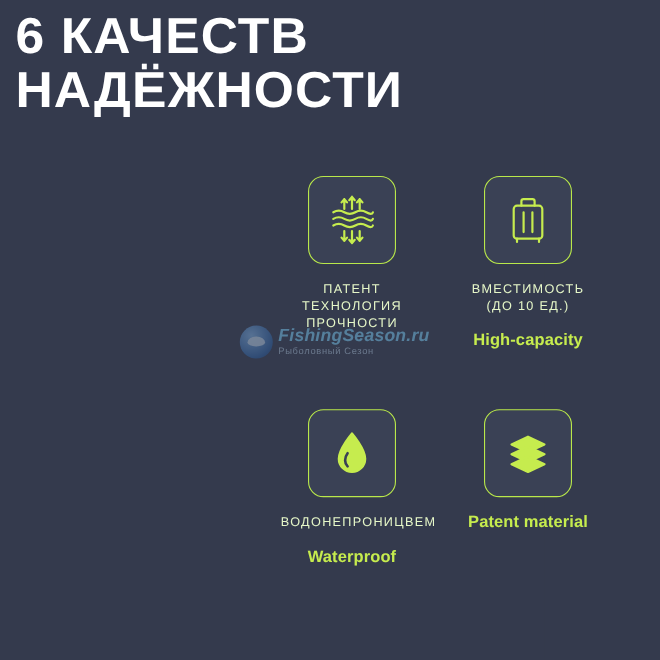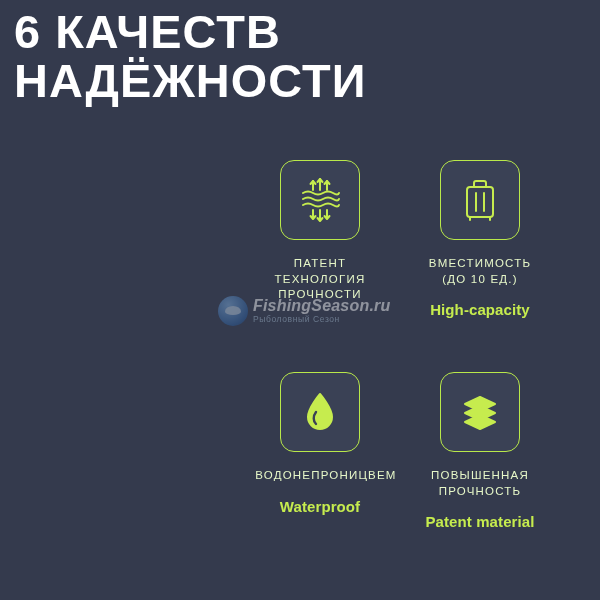--- a/index.html
+++ b/index.html
@@ -124,21 +124,21 @@
     border-radius: 50% 50% 50% 50% / 60% 60% 40% 40%;
     background: #cfe4f7;
     opacity: 0.85;
   }
   .wm-text {
     display: flex;
     flex-direction: column;
     line-height: 1.05;
   }
   .wm-main {
-    color: #ffffff;
+    color: #7dd3fc;
     font-size: 16px;
     font-style: italic;
     font-weight: bold;
     letter-spacing: 0.2px;
   }
   .wm-sub {
     color: #a9c0d6;
     font-size: 8.5px;
     letter-spacing: 0.6px;
   }
@@ -214,22 +214,20 @@
       <div class="cell">
         <div class="icon-box">
           <svg width="48" height="48" viewBox="0 0 48 48">
             <g stroke="#c6ec4e" stroke-width="2" stroke-linejoin="round">
               <path d="M24 9 L39 16 L24 23 L9 16 Z" fill="#c6ec4e"></path>
               <path d="M24 18 L39 25 L24 32 L9 25 Z" fill="#c6ec4e"></path>
               <path d="M24 27 L39 34 L24 41 L9 34 Z" fill="#c6ec4e"></path>
             </g>
           </svg>
         </div>
-        <div class="ru" style="white-space: pre-line;">ПОВЫШЕННАЯ
-ПРОЧНОСТЬ</div>
         <div class="en">Patent material</div>
       </div>
 
     </div>
 
   </div>
 
   <div class="watermark">
     <div class="wm-badge"></div>
     <div class="wm-text">

